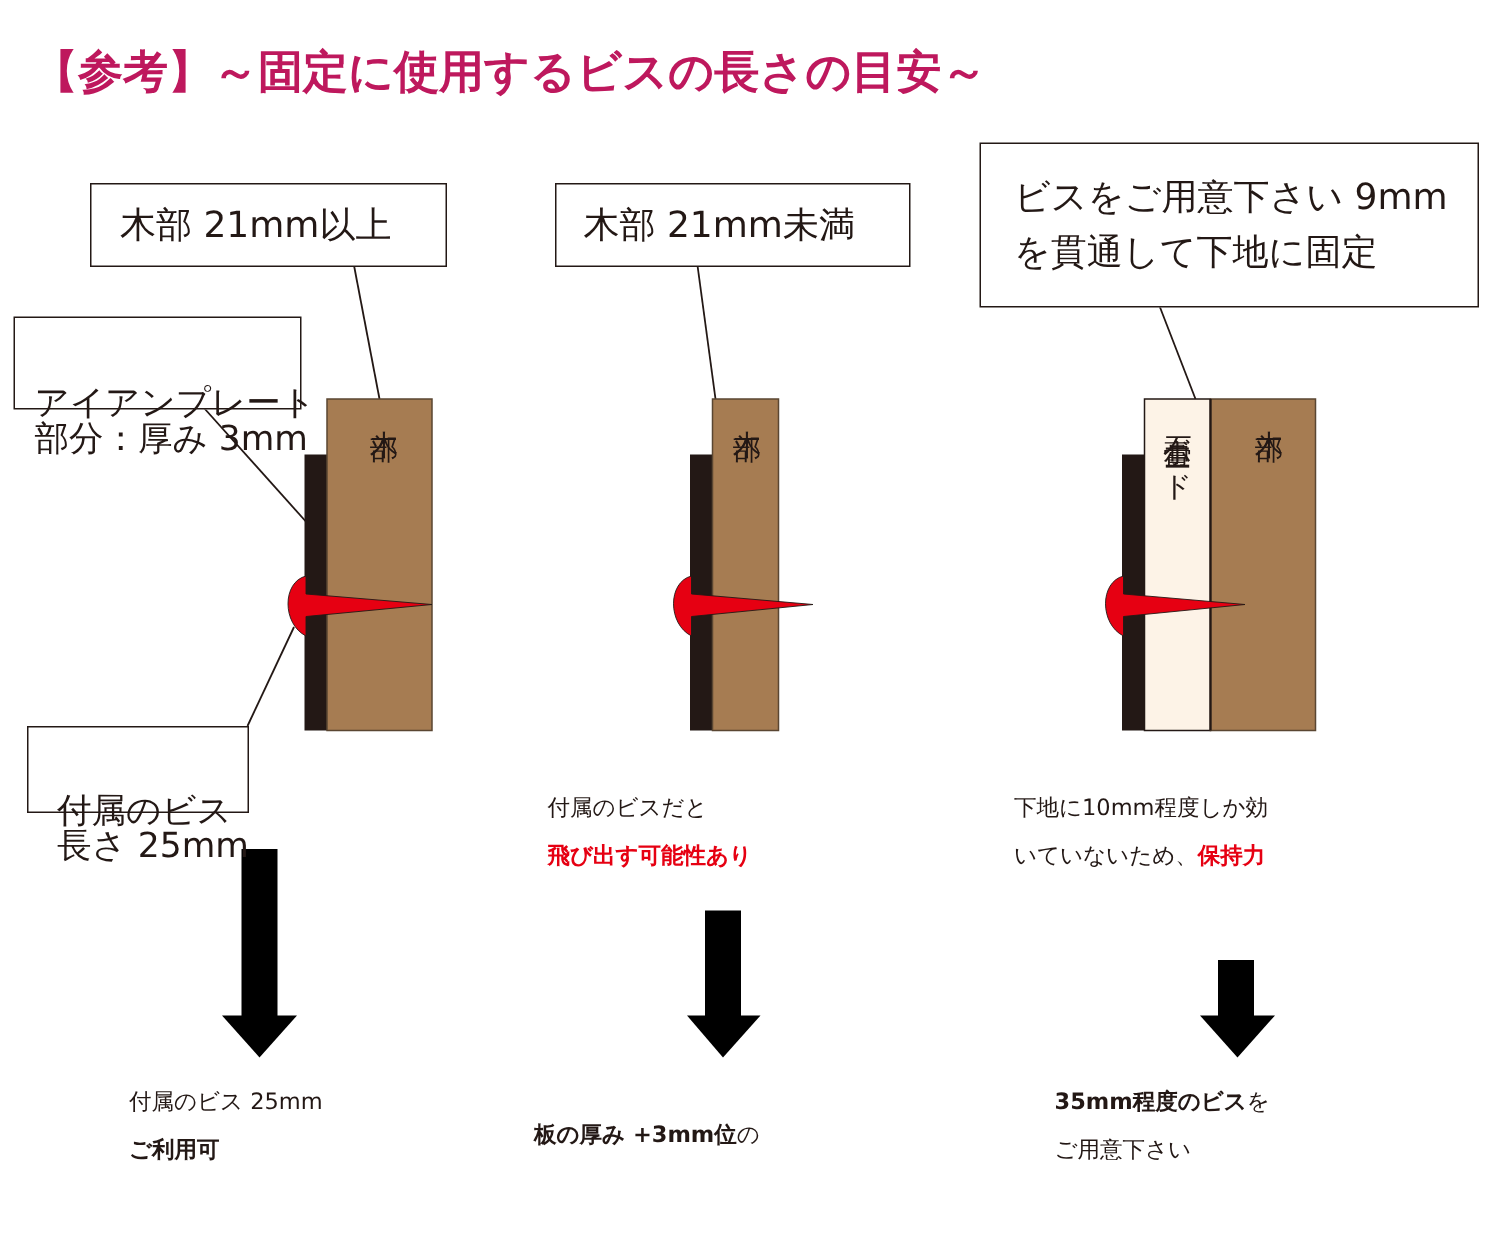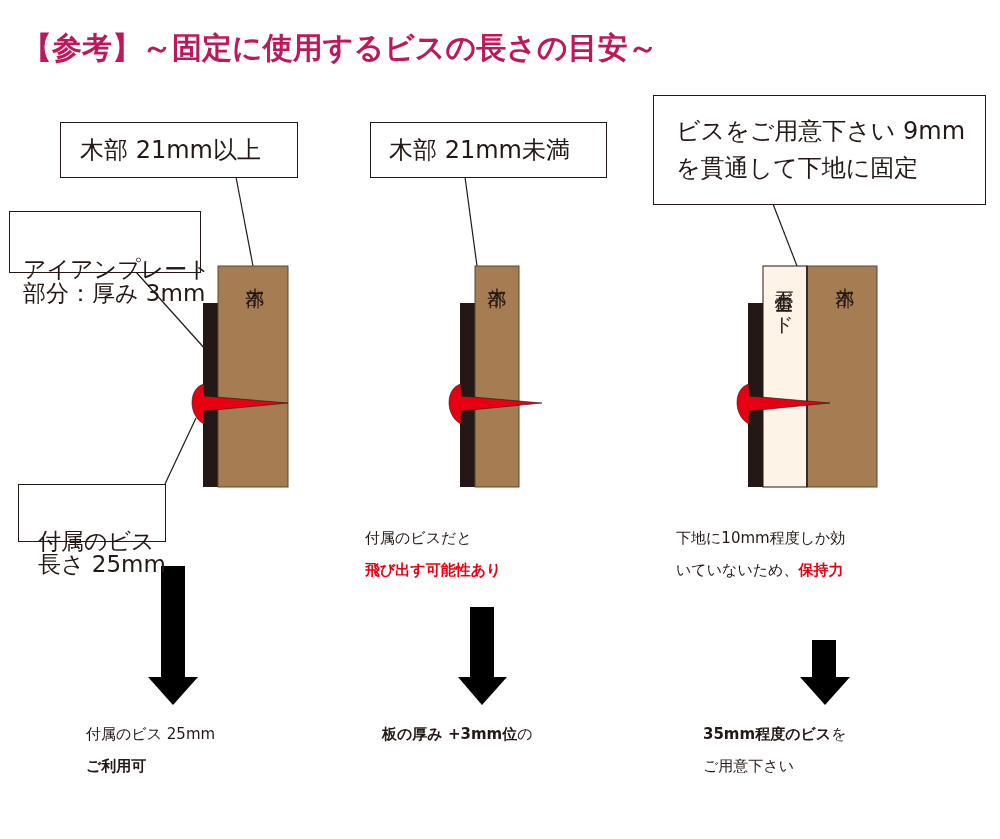--- a/index.html
+++ b/index.html
@@ -88,21 +88,21 @@
 <div class="box" style="left:370px; top:122px; width:237px; height:56px;"></div>
 <div class="box-text lbl24" style="left:389px; top:137px;">木部 21mm未満</div>
 
 <div class="vert" style="left:485px; top:272px;">木部</div>
 
 <div class="para" style="left:365px; top:522px;">
   <div>付属のビスだと</div>
   <div class="red">飛び出す可能性あり</div>
 </div>
 
-<div class="para" style="left:356px; top:718px;margin-left:26px;">
+<div class="para" style="left:356px; top:740px;">
   <div><span class="bold">板の厚み +3mm位</span><span>の</span></div>
 </div>
 
 <div class="box" style="left:653px; top:95px; width:333px; height:110px;"></div>
 <div class="box-text lbl24" style="left:676px; top:118px;">ビスをご用意下さい 9mm</div>
 <div class="box-text lbl24" style="left:676px; top:155px;">を貫通して下地に固定</div>
 
 <div class="vert" style="left:772px; top:276px;">石膏ボード</div>
 <div class="vert" style="left:833px; top:272px;">木部</div>
 

